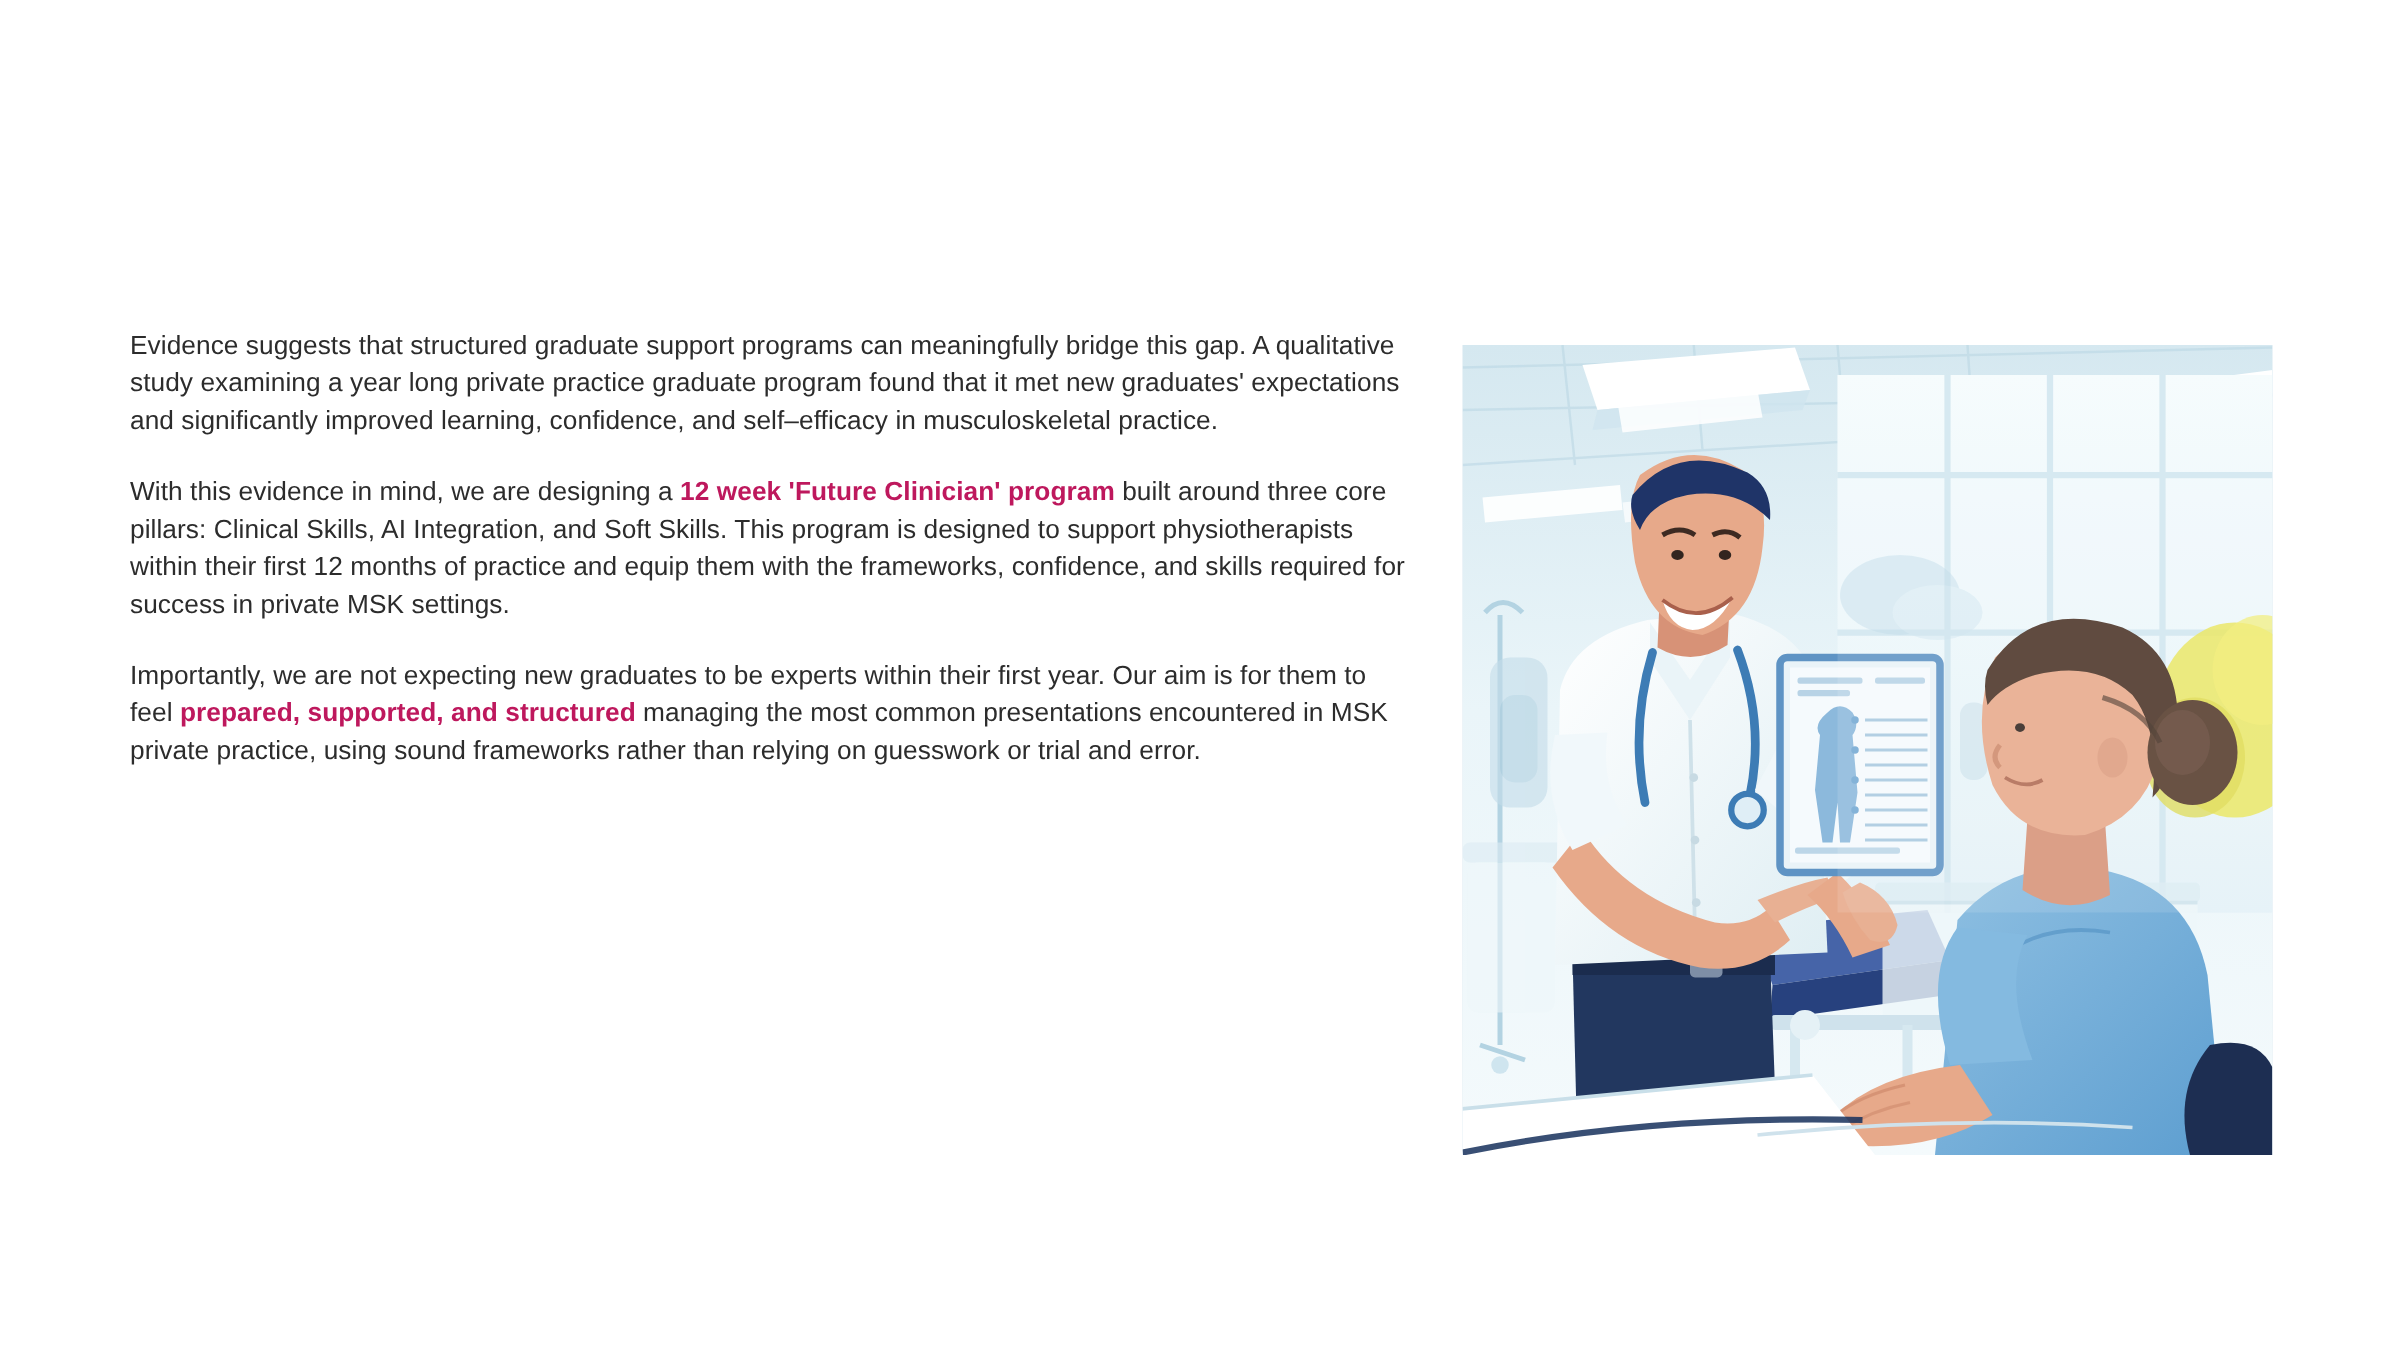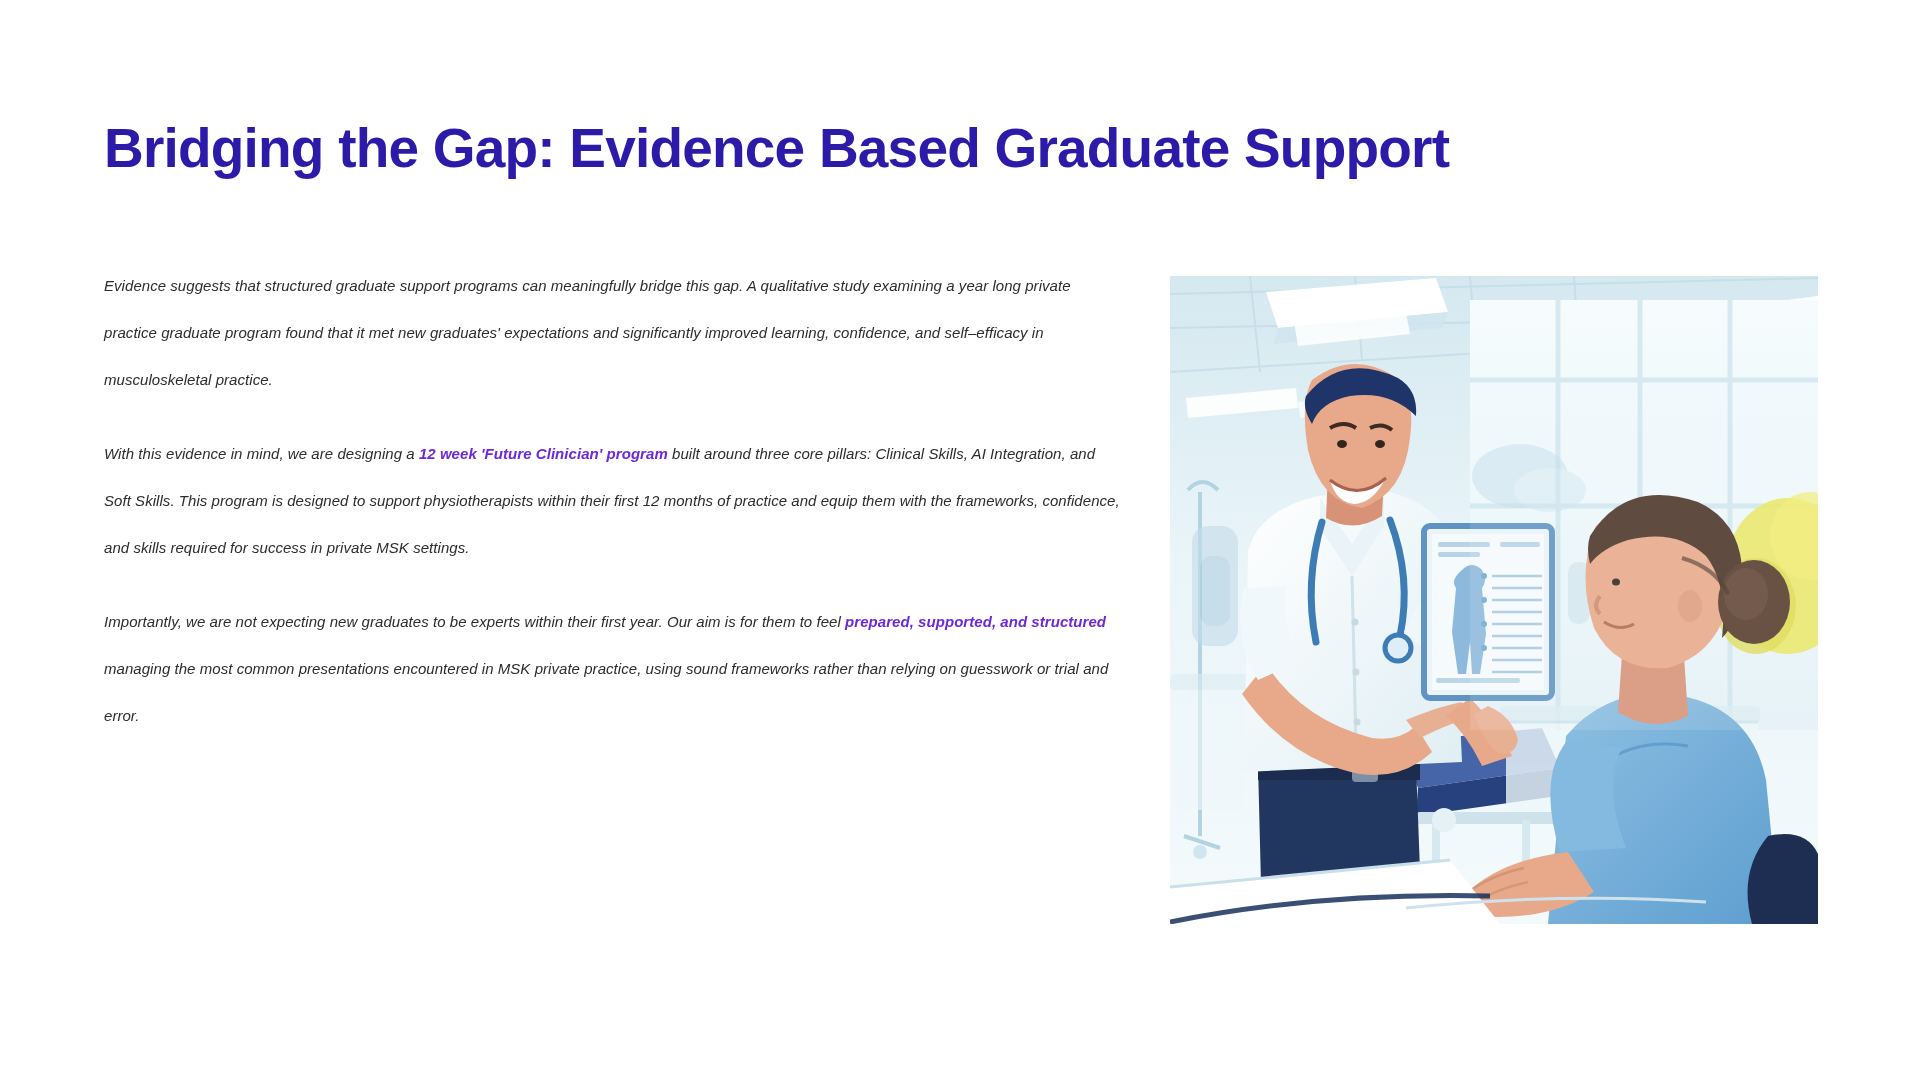--- a/index.html
+++ b/index.html
@@ -43,53 +43,51 @@
   }
 
   .text-col {
     position: absolute;
     left: 104px;
     top: 0;
     width: 1020px;
   }
 
   .para {
-    font-size: 15px;
-    line-height: 47px;
+    font-size: 21px;
+    line-height: 30px;
     color: #2C2C2C;
     letter-spacing: 0.05px;
     margin-bottom: 27px;
-    font-style: italic;
   }
   .para:last-child { margin-bottom: 0; }
 
   .para b, .para strong {
     font-weight: 700;
-    color: #6d28d9;
+    color: #be185d;
   }
 
   
   .figure {
     position: absolute;
     left: 1170px;
     top: 14px;
     width: 648px;
     height: 648px;
     overflow: hidden;
     background: #dbeaf1;
   }
 
   .fig-svg { display: block; width: 100%; height: 100%; }
 </style>
 </head>
 <body>
 
 <div class="slide">
 
-  <h1 class="slide-title">Bridging the Gap: Evidence Based Graduate Support</h1>
 
   <div class="content">
 
     <div class="text-col">
 
       <p class="para">Evidence suggests that structured graduate support programs can meaningfully bridge this gap. A qualitative study examining a year long private practice graduate program found that it met new graduates' expectations and significantly improved learning, confidence, and self–efficacy in musculoskeletal practice.</p>
 
       <p class="para">
         <span>With this evidence in mind, we are designing a </span><b>12 week 'Future Clinician' program</b><span> built around three core pillars: Clinical Skills, AI Integration, and Soft Skills. This program is designed to support physiotherapists within their first 12 months of practice and equip them with the frameworks, confidence, and skills required for success in private MSK settings.</span>
       </p>

